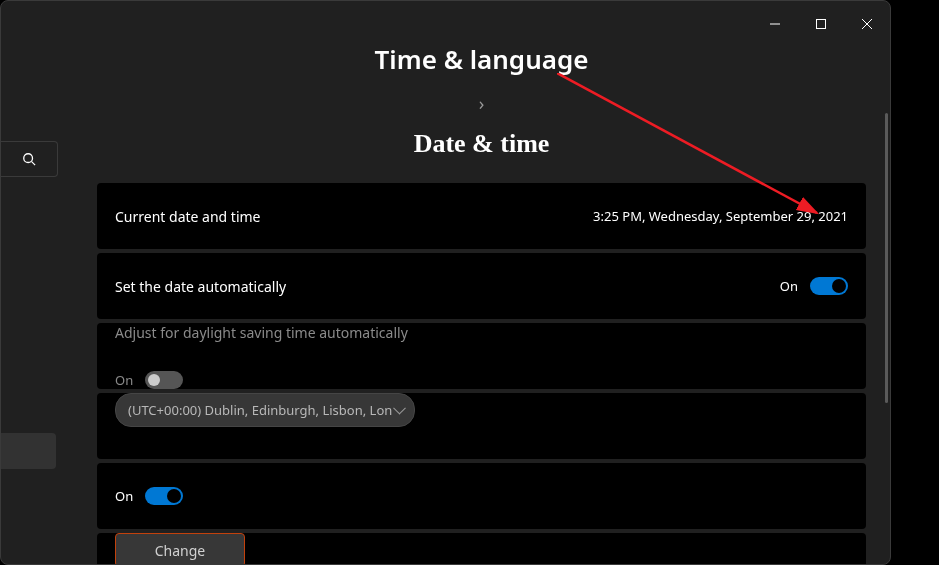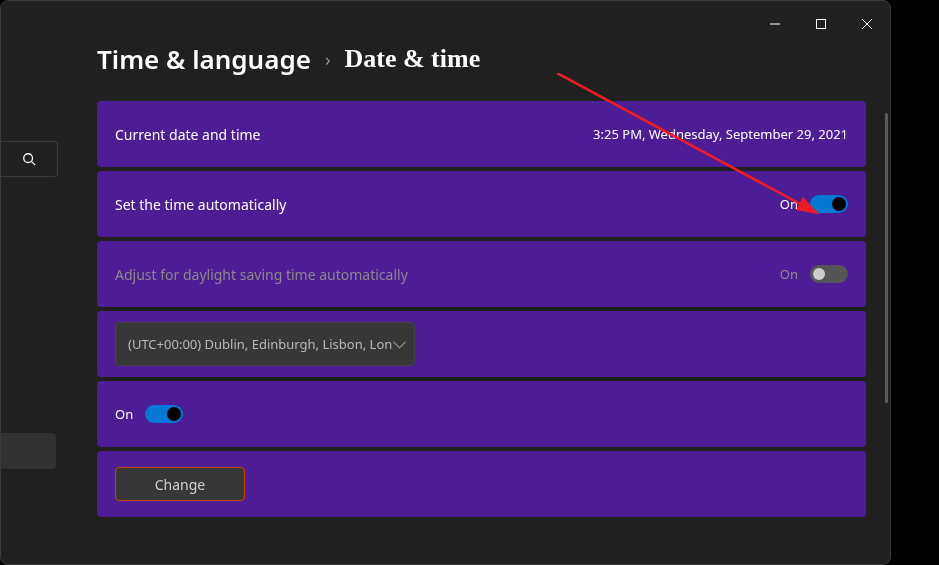--- a/index.html
+++ b/index.html
@@ -27,59 +27,60 @@
     }
     .win-btn svg { width: 10px; height: 10px; stroke: #fff; stroke-width: 1; fill: none; }
     .content {
       padding: 0 24px 0 96px;
       position: relative;
     }
     .breadcrumb {
       display: flex; align-items: center; gap: 14px;
       color: #fff; font-size: 26px; font-weight: 600;
       margin-bottom: 24px;
+      flex-direction: column;
     }
     .bc-parent { font-weight: 600; }
     .bc-chevron { font-size: 18px; color: #999; font-weight: 400; }
     .bc-current { font-weight: 700; font-family: Liberation Serif, serif; }
     .rows { display: flex; flex-direction: column; gap: 4px; }
     .row {
-      background: #4c1d95;
+      background: #000000;
       min-height: 66px;
       border-radius: 4px;
       display: flex;
       justify-content: space-between;
       padding: 0 18px;
       color: #fff;
       font-size: 14px;
     }
-    .row.disabled { color: #8a8a8a; }
+    .row.disabled { color: #8a8a8a; flex-direction: column; }
     .left { display: flex; align-items: center; gap: 20px; }
     .right { display: flex; align-items: center; gap: 12px; color: #fff; font-size: 13px; }
     .row.disabled .right { color: #8a8a8a; }
     .toggle {
       width: 38px; height: 18px;
       border-radius: 10px;
       position: relative;
     }
     .toggle.on { background: #0078d4; }
     .toggle.on::after {
       content: ""; position: absolute; right: 2px; top: 2px;
       width: 14px; height: 14px; border-radius: 50%; background: #000;
     }
     .toggle.off { background: #555; }
     .toggle.off::after {
       content: ""; position: absolute; left: 3px; top: 3px;
       width: 12px; height: 12px; border-radius: 50%; background: #ccc;
     }
     .select {
-      height: 44px;
+      height: 34px;
       background: #373737;
       border: 1px solid #454545;
-      border-radius: 4px;
+      border-radius: 16px;
       display: flex; align-items: center;
       padding: 0 30px 0 12px;
       font-size: 13px;
       color: #b8b8b8;
       max-width: 300px;
       position: relative;
       white-space: nowrap; overflow: hidden;
     }
     .select::after {
       content: ""; position: absolute; right: 10px; top: 50%;
@@ -160,21 +161,21 @@
         <div class="left">
             <span>Current date and time</span>
           </div>
         <div class="right">
             <span>3:25 PM, Wednesday, September 29, 2021</span>
           </div>
       </div>
 
       <div class="row">
         <div class="left">
-            <span>Set the time automatically</span>
+            <span>Set the date automatically</span>
           </div>
         <div class="right">
           <span>On</span>
           <div class="toggle on"></div>
         </div>
       </div>
 
       <div class="row disabled">
         <div class="left">
             <span>Adjust for daylight saving time automatically</span>

